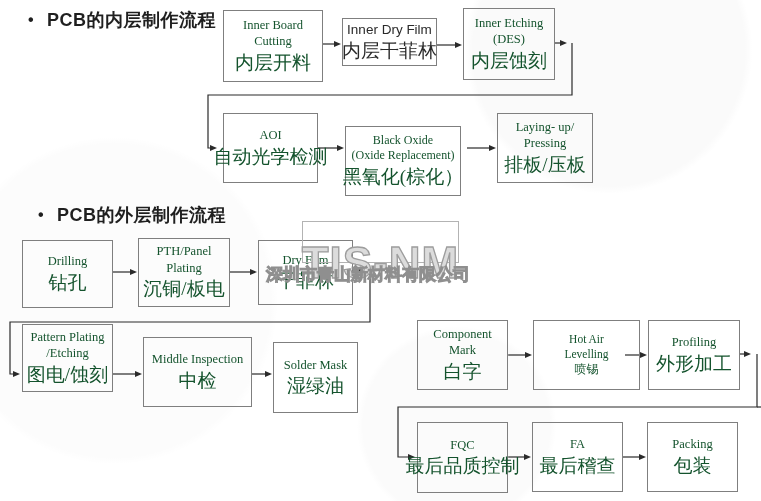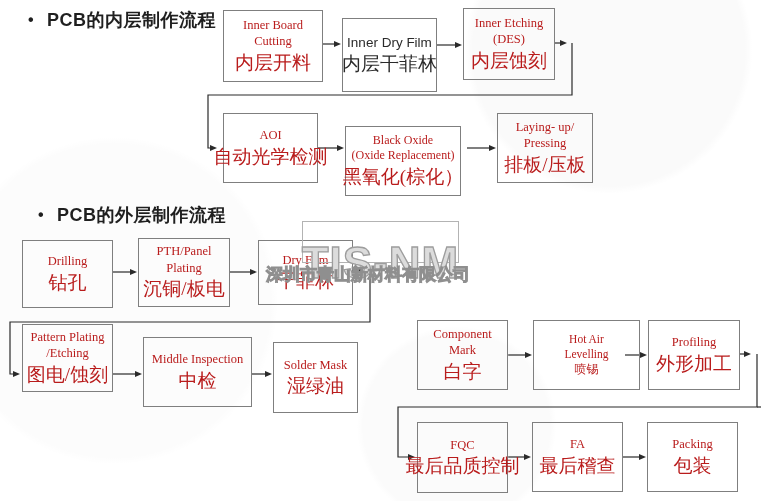--- a/index.html
+++ b/index.html
@@ -17,21 +17,21 @@
   }
   .title{
     position:absolute;display:flex;align-items:center;
     font-family:"Liberation Sans","DejaVu Sans",sans-serif;
     font-weight:bold;font-size:18px;color:#1f1f1f;letter-spacing:0.5px;white-space:nowrap;
   }
   .title .bullet{font-size:16px;margin-right:13px;}
   .fbox{
     position:absolute;box-sizing:border-box;border:1px solid #7f7f7f;background:transparent;
     display:flex;flex-direction:column;align-items:center;justify-content:center;
-    text-align:center;font-size:12.5px;line-height:1.32;color:#b91c1c;
+    text-align:center;font-size:12.5px;line-height:1.32;color:#14532d;
   }
   .fbox span{display:block;white-space:nowrap;}
   .fbox .zh{font-size:19px;}
   .fbox.sans{font-family:"Liberation Sans","DejaVu Sans",sans-serif;font-size:13.5px;color:#2a2a2a;}
   .fbox.small{font-size:11.5px;}
   .fbox.small .zh{font-size:12px;}
   .fbox.tight{font-size:12px;}
   #connectors{position:absolute;left:0;top:0;z-index:1;}
   .fbox{z-index:2;}
   
@@ -96,21 +96,21 @@
   <div class="title" style="left:38px;top:203px">
     <span class="bullet">•</span>
     <span>PCB的外层制作流程</span>
   </div>
 
   <div class="fbox" style="left:223px;top:10px;width:100px;height:72px">
     <span>Inner Board</span>
     <span>Cutting</span>
     <span class="zh">内层开料</span>
   </div>
-  <div class="fbox sans" style="left:342px;top:18px;width:95px;height:74px">
+  <div class="fbox sans" style="left:342px;top:18px;width:95px;height:48px">
     <span>Inner Dry Film</span>
     <span class="zh">内层干菲林</span>
   </div>
   <div class="fbox" style="left:463px;top:8px;width:92px;height:72px">
     <span>Inner Etching</span>
     <span>(DES)</span>
     <span class="zh">内层蚀刻</span>
   </div>
   <div class="fbox" style="left:223px;top:113px;width:95px;height:70px">
     <span>AOI</span>

